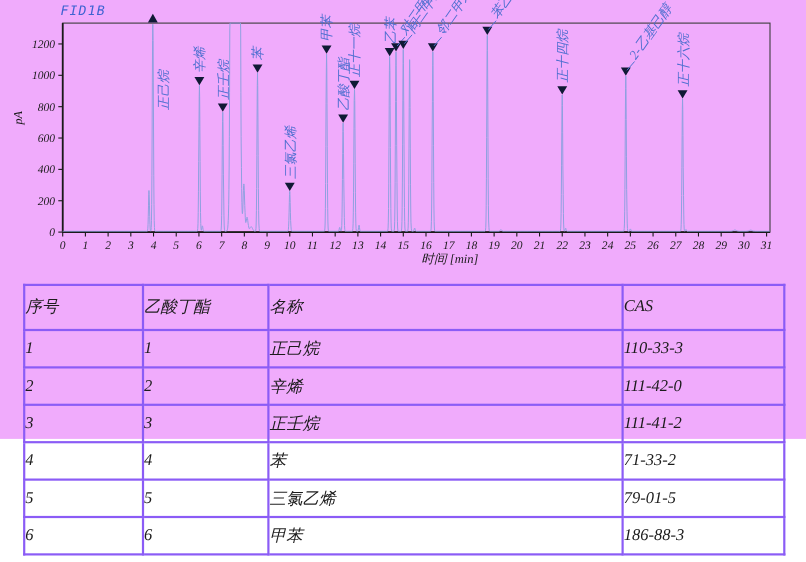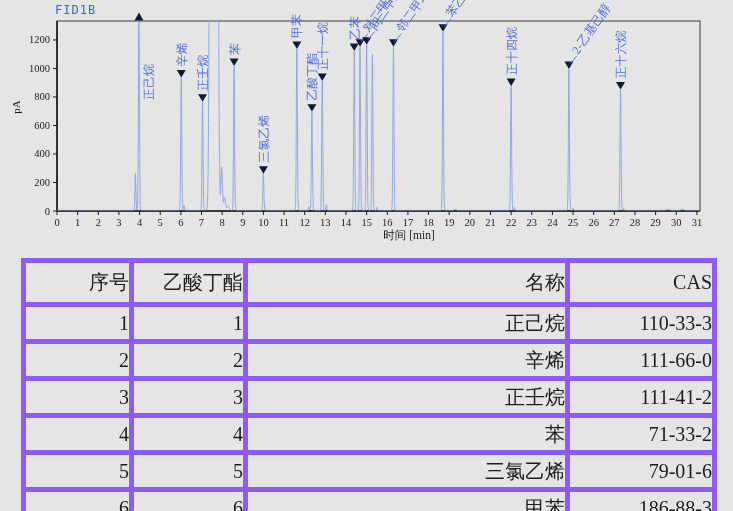--- a/index.html
+++ b/index.html
@@ -1,26 +1,26 @@
 <!DOCTYPE html>
 <html><head>
 <meta charset="utf-8">
 <style>
   html,body{margin:0;padding:0;background:#ffffff;}
   body{width:733px;height:511px;overflow:hidden;font-family:"Liberation Serif","DejaVu Serif",serif;}
-  .page{position:relative;width:733px;height:511px;background:#e5e5e5;}
+  .page{position:relative;width:733px;height:399px;background:#f0abfc;font-style:italic;}
   .chart-wrap{position:absolute;left:0;top:0;width:733px;height:252px;}
   .chart-title{position:absolute;left:55px;top:3px;font-family:"DejaVu Sans Mono","Liberation Mono",monospace;
                font-size:12px;letter-spacing:1px;}
   #chart-svg{position:absolute;left:0;top:0;overflow:visible;}
   #chart-svg text{font-family:"Liberation Serif","DejaVu Serif",serif;}
   .data-table{position:absolute;left:21px;top:258px;width:691px;border-collapse:collapse;
               table-layout:fixed;border:2px solid #232323;}
-  .data-table th,.data-table td{border:5px solid #8b5cf6;text-align:right;vertical-align:middle;
-              font-weight:normal;font-size:20px;color:#1c1c1c;padding:0;overflow:hidden;white-space:nowrap;}
+  .data-table th,.data-table td{border:2px solid #8b5cf6;text-align:left;vertical-align:middle;
+              font-weight:normal;font-size:15px;color:#1c1c1c;padding:0;overflow:hidden;white-space:nowrap;}
   .data-table th{height:39px;}
   .data-table td{height:32px;}
 </style>
 </head>
 <body>
 
 <div class="page">
   <div class="chart-wrap">
     <div class="chart-title" style="color: rgb(63, 99, 210);">FID1B</div>
     <svg id="chart-svg" width="733" height="252">
@@ -166,39 +166,39 @@
         <tr>
           <td>1</td>
           <td>1</td>
           <td>正己烷</td>
           <td>110-33-3</td>
         </tr>
         <tr>
           <td>2</td>
           <td>2</td>
           <td>辛烯</td>
-          <td>111-66-0</td>
+          <td>111-42-0</td>
         </tr>
         <tr>
           <td>3</td>
           <td>3</td>
           <td>正壬烷</td>
           <td>111-41-2</td>
         </tr>
         <tr>
           <td>4</td>
           <td>4</td>
           <td>苯</td>
           <td>71-33-2</td>
         </tr>
         <tr>
           <td>5</td>
           <td>5</td>
           <td>三氯乙烯</td>
-          <td>79-01-6</td>
+          <td>79-01-5</td>
         </tr>
         <tr>
           <td>6</td>
           <td>6</td>
           <td>甲苯</td>
           <td>186-88-3</td>
         </tr>
       </tbody>
   </table>
 </div>

